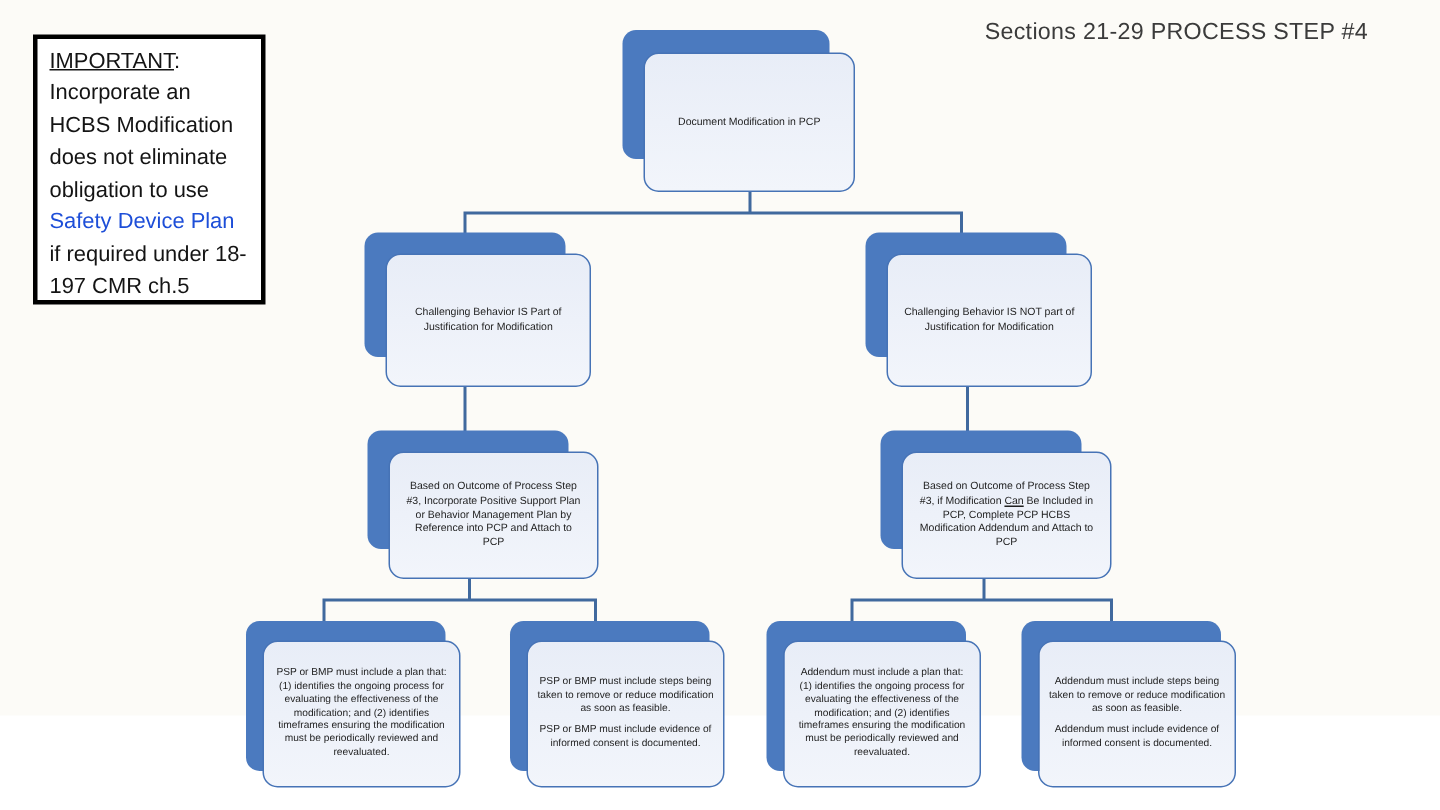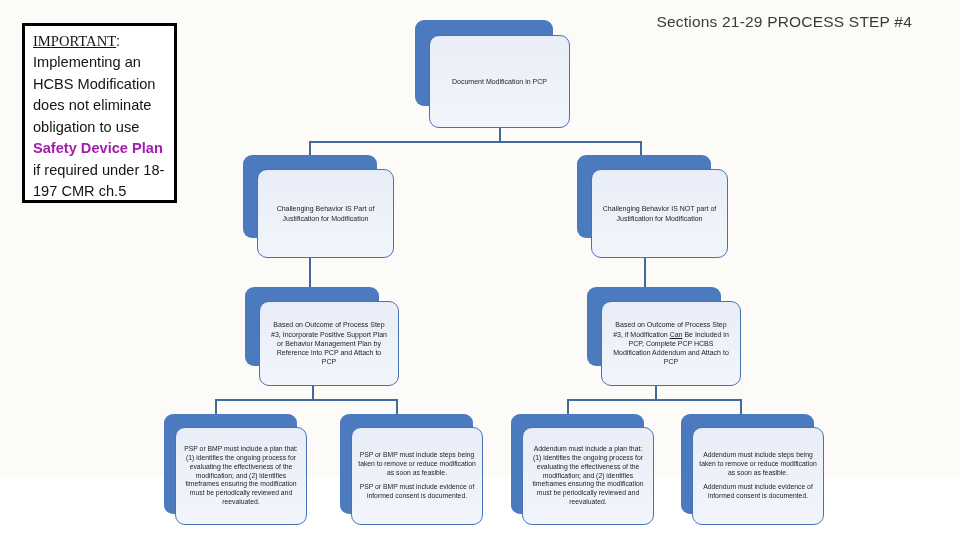--- a/index.html
+++ b/index.html
@@ -7,22 +7,22 @@
   .slide{position:relative;width:960px;height:477px;background:#fcfbf7;}
 
   
   .slide-title{position:absolute;left:560px;top:13px;width:352px;text-align:right;
     font-size:15.5px;color:#3b3b3b;letter-spacing:.2px;}
 
   
   .important-box{position:absolute;left:22px;top:23px;width:155px;height:180px;
     background:#ffffff;border:3px solid #000000;box-sizing:border-box;
     padding:5px 8px;font-size:14.6px;line-height:1.47;color:#141414;}
-  .important-box .u{text-decoration:underline;font-family:Liberation Serif, serif;}
-  .important-box .hl{color:#a21caf;font-weight:700;}
+  .important-box .u{text-decoration:underline;}
+  .important-box .hl{color:#1d4ed8;font-weight:400;}
 
   
   svg.connectors{position:absolute;left:0;top:0;z-index:0;}
 
   
   .node{position:absolute;z-index:1;}
   .node .back{position:absolute;background:#4b7abf;border-radius:9px;}
   .node .front{position:absolute;background:linear-gradient(180deg,#e8edf7 0%,#f2f5fb 100%);
     border:1.6px solid #4673b6;border-radius:10px;box-sizing:border-box;
     display:flex;flex-direction:column;align-items:center;justify-content:center;
@@ -54,21 +54,21 @@
   .leaf .front{left:11px;top:13px;width:132px;height:98px;padding:3px 6px;}
 </style>
 </head>
 <body>
 
 <div class="slide">
 
   <div class="slide-title">Sections 21-29 PROCESS STEP #4</div>
 
   <div class="important-box">
-    <span class="u">IMPORTANT</span><span>: </span><span>Implementing an HCBS Modification does not eliminate obligation to use </span><span class="hl">Safety Device Plan</span><span> if required under 18-197 CMR ch.5</span>
+    <span class="u">IMPORTANT</span><span>: </span><span>Incorporate an HCBS Modification does not eliminate obligation to use </span><span class="hl">Safety Device Plan</span><span> if required under 18-197 CMR ch.5</span>
   </div>
 
   <svg class="connectors" width="960" height="540" viewBox="0 0 960 540">
     <path d="M500 128 L500 142 M310 156 L310 142 L641 142 L641 156
              M310 258 L310 288 M645 258 L645 288
              M313 386 L313 400 M216 414 L216 400 L397 400 L397 414
              M656 386 L656 400 M568 414 L568 400 L741 400 L741 414" fill="none" stroke="#40699e" stroke-width="2"></path>
   </svg>
 
   <div class="node" id="n-root">

